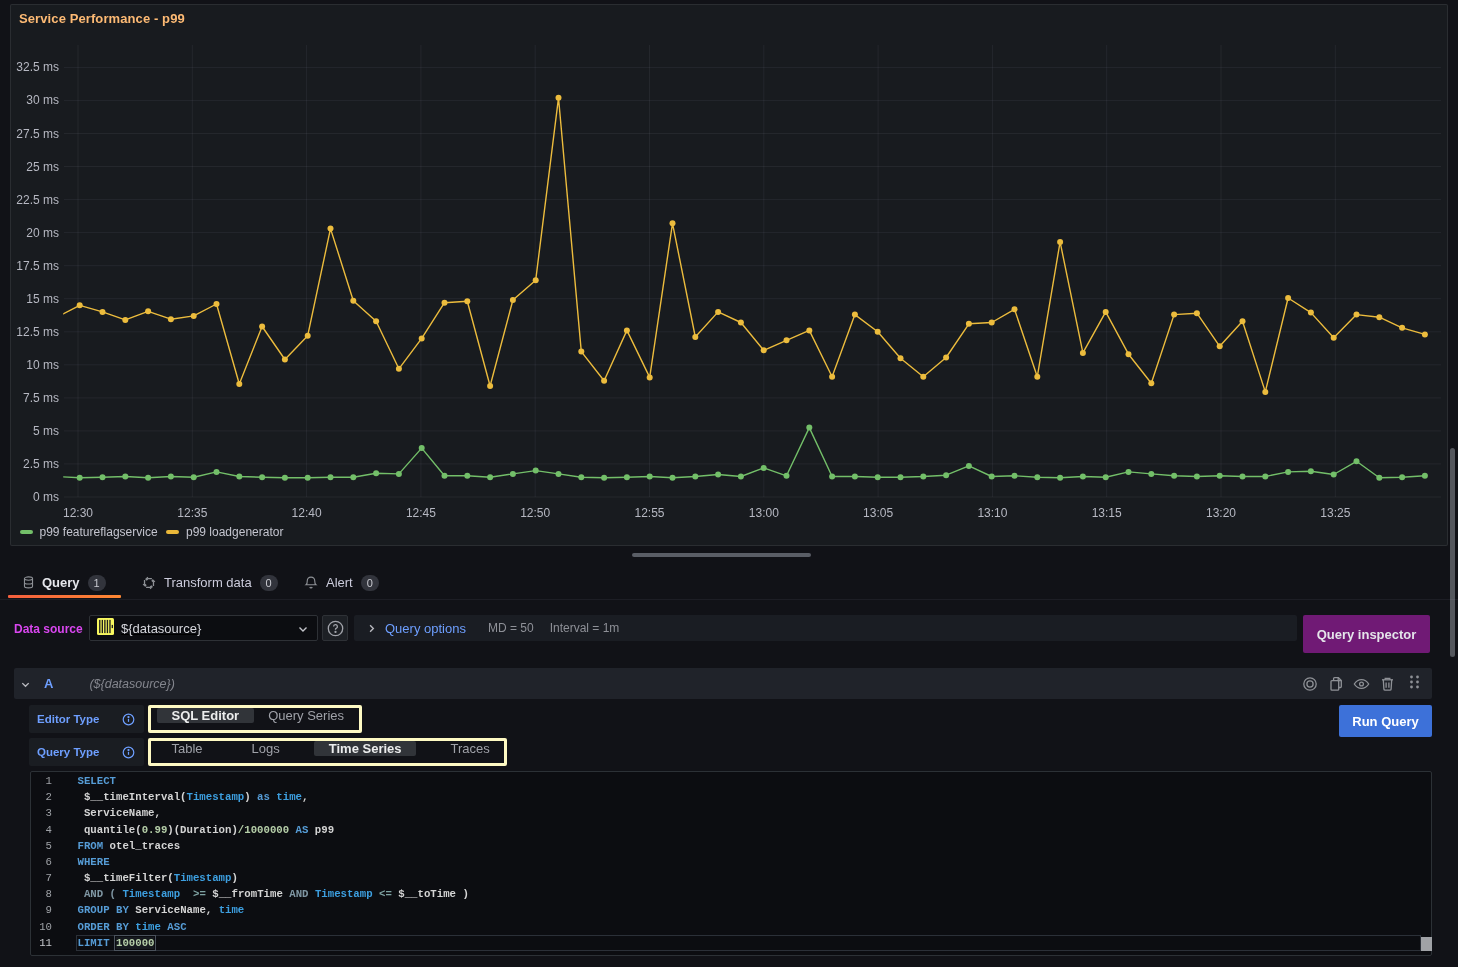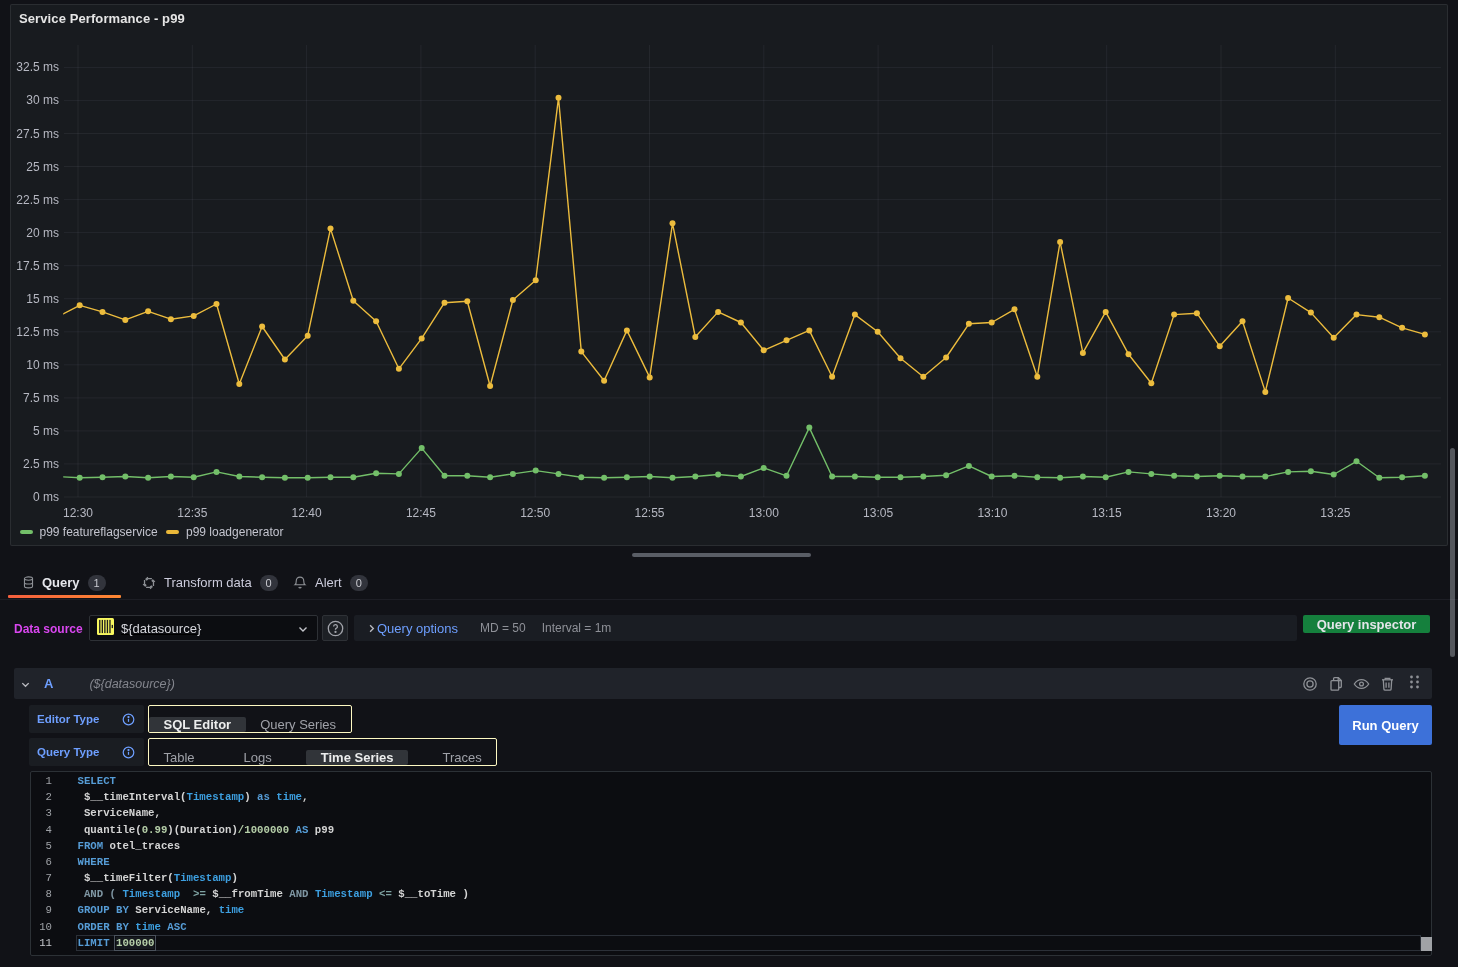--- a/index.html
+++ b/index.html
@@ -1,19 +1,19 @@
 <!DOCTYPE html>
 <html><head><meta charset="utf-8"><style>
 * { margin:0; padding:0; box-sizing:border-box; }
 html,body { width:1458px; height:967px; background:#111217; overflow:hidden;
   font-family:"Liberation Sans",sans-serif; }
 .abs { position:absolute; }
 #panel { left:10px; top:4px; width:1438px; height:542px; background:#181b1f;
   border:1px solid rgba(204,204,220,0.10); border-radius:2px; }
-#ptitle { left:19px; top:11px; font-size:13px; font-weight:700; color:#e5e5e5; letter-spacing:.1px; }
+#ptitle { left:19px; top:11px; font-size:13px; font-weight:700; color:#fdba74; letter-spacing:.1px; }
 #chart { position:absolute; left:0; top:0; }
 .leg { top:525.5px; height:12px; display:flex; align-items:center; font-size:12px; color:#c4c5cf; }
 .sw { display:inline-block; width:13px; height:4px; border-radius:2px; margin-right:7px; }
 #scrollpill { left:632px; top:553px; width:179px; height:3.5px; background:#5a5e66; border-radius:2px; }
 #vscroll { left:1450px; top:448px; width:4.5px; height:209px; background:#54575d; border-radius:2.5px; }
 
 .tab { top:574px; height:17px; display:flex; align-items:center; gap:8px; }
 .tab .txt { font-size:13px; color:#ccccdc; }
 .tab.active .txt { color:#e6e7ec; font-weight:700; }
 .badge { display:inline-block; min-width:18px; height:16px; padding:0 5px; border-radius:8px;
@@ -26,43 +26,43 @@
 #dsbox { left:89px; top:615px; width:229px; height:26px; background:#0c0d11;
   border:1px solid #2e3136; border-radius:2px; display:flex; align-items:center;text-decoration:underline; }
 #dsbox .chi { margin-left:7px; }
 #dsbox .dst { margin-left:7px; font-size:13px; color:#d5d6dc; }
 #dsbox .chev { margin-left:auto; margin-right:8px; margin-top:3px; }
 #helpbtn { left:322px; top:615px; width:26px; height:26px; background:#1d2025;
   border:1px solid #2e3136; border-radius:2px; display:flex; align-items:center; justify-content:center; }
 #qobar { left:354px; top:615px; width:943px; height:26px; background:#1a1d23; border-radius:2px;
   display:flex; align-items:center; }
 #qobar .chv { margin-left:12px; margin-top:2px; }
-#qobar .qo { font-size:13px; font-weight:500; color:#6e9fff; }
+#qobar .qo { margin-left:8px; font-size:13px; font-weight:500; color:#6e9fff; }
 #qobar .kv { margin-left:22px; font-size:12px; color:#8e9097; }
 #qobar .kv + .kv { margin-left:16px; }
-#qibtn { left:1303px; top:615px; width:127px; height:18px; background:#15803d; border-radius:2px;
+#qibtn { left:1303px; top:615px; width:127px; height:38px; background:#701a75; border-radius:2px;
   color:#e4e5ea; font-size:13px; font-weight:600; display:flex; align-items:center; justify-content:center; }
 
 #arow { left:14px; top:668px; width:1418px; height:31px; background:#20232a; border-radius:2px;
   display:flex; align-items:center; }
 #arow .chv { margin-left:5.5px; margin-top:3px; }
 #arow .qa { margin-left:13.5px; font-size:13px; font-weight:700; color:#6e9fff; }
 #arow .qds { margin-left:36px; font-size:12.5px; font-style:italic; color:#84868e; }
 #arow .icons { margin-left:auto; margin-right:10px; display:flex; align-items:center; gap:9.5px; }
 
 .flabel { left:29px; width:115px; height:28px; background:#1a1d22; border-radius:2px;
   display:flex; align-items:center; }
 .flabel .lt { margin-left:8px; font-size:11.5px; font-weight:600; color:#6e9fff; }
 .flabel svg { margin-left:auto; margin-right:9px; }
-.rgroup { height:28px; background:#111217; border:1px solid #fef9c3; border-radius:2px;
-  display:flex; align-items:flex-end; }
+.rgroup { height:28px; background:#111217; border:3px solid #fef9c3; border-radius:2px;
+  display:flex; align-items:flex-start;padding-left:6px; }
 .ropt { display:flex; align-items:center; justify-content:center; font-size:13px;
   color:#9fa1a8; padding:0 14.5px; }
 .ropt.on { background:#313439; border-radius:2px; color:#eceded; font-weight:700; }
-#runbtn { left:1339px; top:705px; width:93px; height:40px; background:#3d71d9; border-radius:2px;
+#runbtn { left:1339px; top:705px; width:93px; height:32px; background:#3d71d9; border-radius:2px;
   color:#fff; font-size:13px; font-weight:600; display:flex; align-items:center; justify-content:center; }
 
 #editor { left:30px; top:771px; width:1402px; height:185px; background:#0c0d11;
   border:1px solid #2c3136; border-radius:2px; }
 .cl { position:absolute; left:0; width:1402px; height:16.18px; font-family:"Liberation Mono",monospace;
   font-size:10.7px; line-height:16.18px; white-space:pre; font-weight:700; }
 .ln { position:absolute; left:30px; width:22px; text-align:right; color:#9fa2a7; font-weight:400; }
 .ct { position:absolute; left:77.5px; }
 .lnA { color:#c6c8cd; }
 .k { color:#569cd6; } .t { color:#3d9fe0; } .n { color:#b5cea8; } .w { color:#d4d4d4; }
@@ -284,21 +284,21 @@
       <path d="M2.9 4.7v4.7l1.9 1.9"></path>
       <path d="M1.2 9.2 3.6 11.6 4.4 9.4" stroke-width="1.2"></path>
       <path d="M4.7 13.1h4.7l1.9-1.9"></path>
       <path d="M9.2 14.8 11.6 12.4 9.4 11.6" stroke-width="1.2"></path>
       <path d="M13.1 11.3V6.6L11.2 4.7"></path>
       <path d="M14.8 6.8 12.4 4.4 11.6 6.6" stroke-width="1.2"></path>
     </svg>
     <span class="txt">Transform data</span>
     <span class="badge">0</span>
   </div>
-<div class="abs tab" style="left:293px;">
+<div class="abs tab" style="left:304px;">
     <svg width="14" height="15" viewBox="0 0 16 16" fill="none" stroke="#8e9196" stroke-width="1.3">
       <path d="M8 1.8c-2.6 0-4.3 1.9-4.3 4.4 0 3.4-1.3 4.4-1.3 4.4h11.2s-1.3-1-1.3-4.4c0-2.5-1.7-4.4-4.3-4.4z"></path>
       <path d="M6.6 13.2a1.5 1.5 0 0 0 2.8 0"></path>
     </svg>
     <span class="txt">Alert</span>
     <span class="badge">0</span>
   </div>
 <div class="abs" id="tabline"></div>
 <div class="abs" id="tabsep"></div>
 

